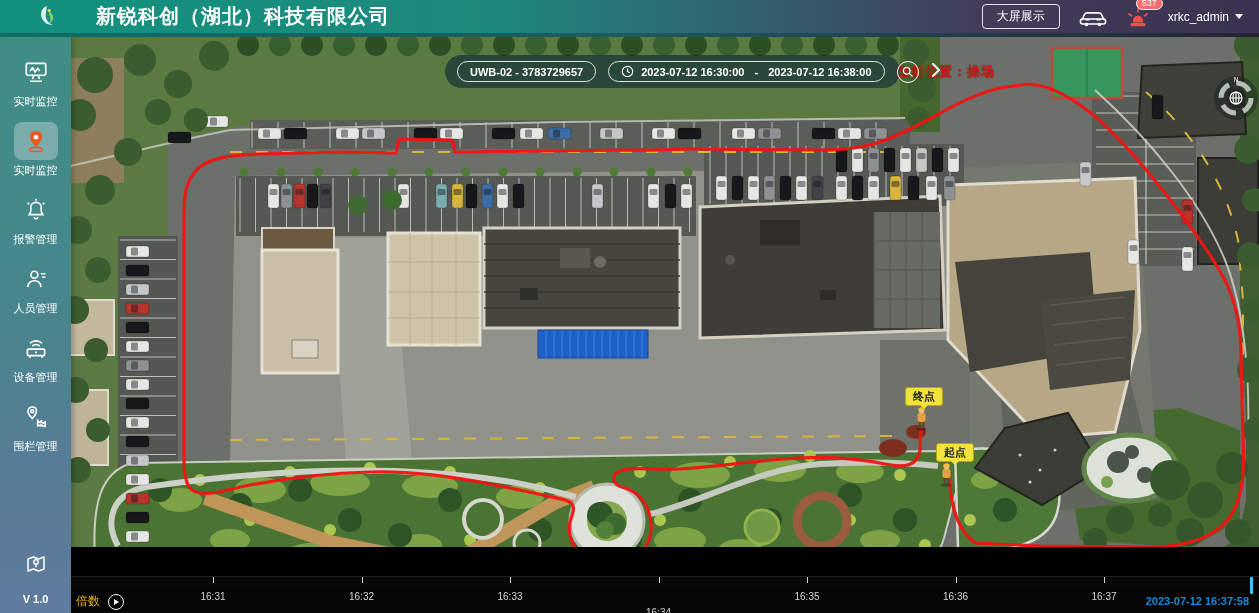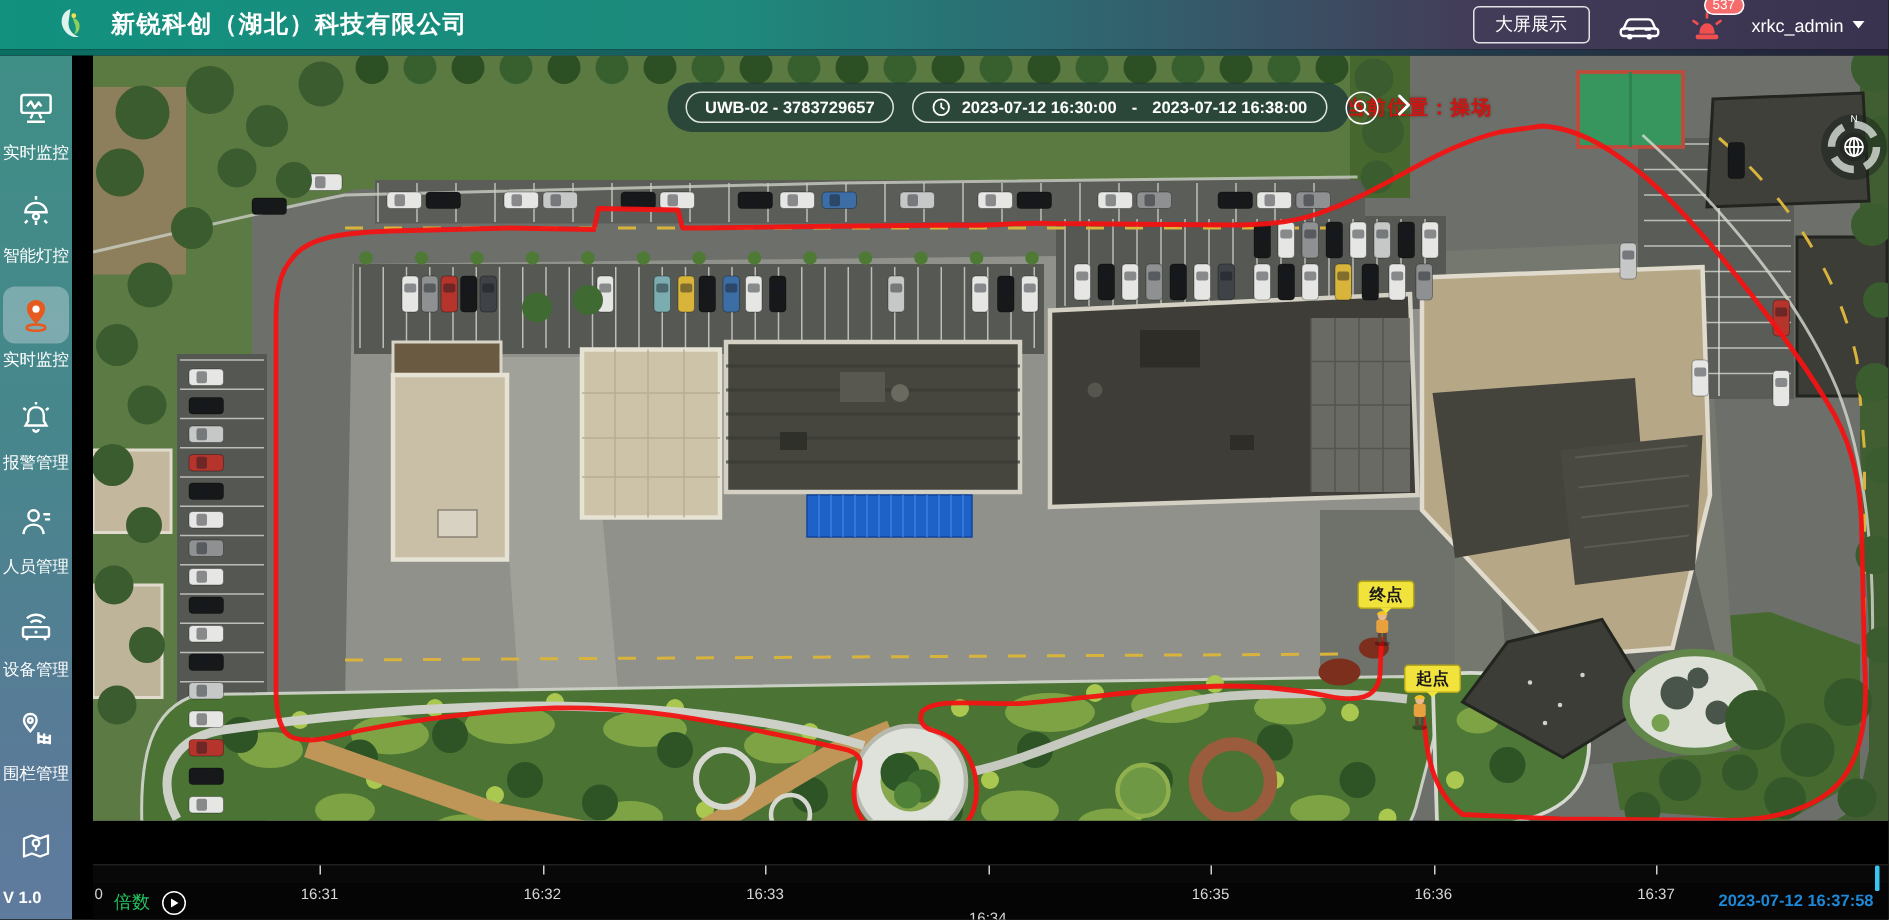--- a/index.html
+++ b/index.html
@@ -5,45 +5,45 @@
   * { margin:0; padding:0; box-sizing:border-box; }
   html,body { width:1259px; height:613px; overflow:hidden; background:#000;
     font-family:"Liberation Sans","DejaVu Sans",sans-serif; }
   .screen { position:relative; width:1259px; height:613px; overflow:hidden; }
 
   
   .app-header { position:absolute; left:0; top:0; width:1259px; height:33px;
     background:linear-gradient(90deg,#12917f 0%,#1d8a7c 38%,#306570 58%,#433c58 78%,#393350 100%);
     display:flex; align-items:center; z-index:40; }
   .logo { width:26px; height:26px; margin-left:34px; }
-  .company { color:#fff; font-size:16px; font-weight:bold; letter-spacing:1px; margin-left:14px; }
+  .company { color:#fff; font-size:20px; font-weight:bold; letter-spacing:1px; margin-left:36px; }
   .header-right { margin-left:auto; display:flex; align-items:center; gap:18px; padding-right:16px; }
   .big-screen-btn { color:#fff; font-size:12px; border:1px solid rgba(255,255,255,.85);
     border-radius:4px; padding:3px 14px; background:transparent; cursor:pointer; }
   .hdr-ico { position:relative; display:flex; align-items:center; }
   .badge { position:absolute; top:-9px; left:10px; background:#f56c6c; border:1px solid #fff;
     color:#fff; font-size:9px; line-height:11px; padding:0 5px; border-radius:8px; }
   .user { color:#fff; font-size:12px; display:flex; align-items:center; gap:6px; cursor:pointer; }
   .caret { width:0; height:0; border-left:4px solid transparent; border-right:4px solid transparent;
     border-top:5px solid #fff; }
   .header-strip { position:absolute; left:0; top:33px; width:1259px; height:4px;
     background:linear-gradient(90deg,#0b6e62,#1b5a5e 50%,#252138); z-index:40; }
 
   
-  .sidebar { position:absolute; left:0; top:37px; width:48px; height:576px;
+  .sidebar { position:absolute; left:0; top:37px; width:71px; height:576px;
     background:linear-gradient(180deg,#3f8e86 0%,#47868c 45%,#597b97 80%,#5f7b9e 100%);
     display:flex; flex-direction:column; align-items:center; padding-top:16px; z-index:30;
     box-shadow:2px 0 6px rgba(0,0,0,.25); }
   .side-item { width:62px; height:69px; display:flex; flex-direction:column; align-items:center;
     justify-content:flex-start; cursor:pointer; }
   .side-icon-wrap { width:44px; height:38px; display:flex; align-items:center; justify-content:center;
     border-radius:8px; }
   .side-item.active .side-icon-wrap { background:rgba(235,238,242,.34); }
   .side-label { color:#fff; font-size:11px; margin-top:3px; white-space:nowrap; }
-  .side-bottom { margin-top:auto; display:flex; flex-direction:column; padding-bottom:8px; }
+  .side-bottom { margin-top:auto; display:flex; flex-direction:column; align-items:center; padding-bottom:8px; }
   .version { color:#fff; font-size:11px; font-weight:bold; margin-top:10px; }
 
   
   .map { position:absolute; left:62px; top:37px; width:1197px; height:510px; overflow:hidden; background:#6d706a; }
   .map svg.scene { position:absolute; left:0; top:0; }
 
   
   .search-bar { position:absolute; left:383px; top:18px; width:455px; height:33px;
     background:rgba(28,56,55,.78); border-radius:17px; display:flex; align-items:center;
     padding:0 12px 0 12px; gap:12px; z-index:20; }
@@ -67,21 +67,21 @@
   .compass { position:absolute; left:1151px; top:38px; width:46px; height:46px; z-index:18; cursor:pointer; }
 
   
   .bottom-bar { position:absolute; left:62px; top:576px; width:1197px; height:37px; z-index:25; }
   .ruler { position:absolute; left:0; top:0; width:1197px; height:13px; background:rgba(8,9,8,.88);
     border-top:1px solid rgba(70,70,70,.4); cursor:pointer; }
   .tick { position:absolute; top:0; width:1px; height:6px; background:#cfcfcf; }
   .bar-body { position:absolute; left:0; top:13px; width:1197px; height:24px; background:#050505; }
   .tick-label { position:absolute; top:15px; transform:translateX(-50%); color:#d8d8d8; font-size:10px; }
   .tick-label.partial { transform:none; }
-  .speed { position:absolute; left:14px; top:17px; color:#22c55e; font-size:12px; display:flex;
+  .speed { position:absolute; left:14px; top:17px; color:#eab308; font-size:12px; display:flex;
     align-items:center; gap:8px; }
   .play-btn { width:16px; height:16px; border:1.3px solid #fff; border-radius:50%; display:flex;
     align-items:center; justify-content:center; cursor:pointer; }
   .play-tri { width:0; height:0; border-top:3.5px solid transparent; border-bottom:3.5px solid transparent;
     border-left:5.5px solid #fff; margin-left:1px; }
   .cur-time { position:absolute; right:10px; top:19px; font-size:11px; font-weight:bold; color:#1e88d6;margin-left:20px; }
   .playhead { position:absolute; left:1188px; top:1px; width:3px; height:17px; background:#39c6f2; border-radius:1px; }
 </style>
 </head>
 <body>
@@ -125,31 +125,20 @@
   <div class="sidebar">
     <div class="side-item">
       <div class="side-icon-wrap">
           <svg width="26" height="26" viewBox="0 0 24 24" fill="none" stroke="#fff" stroke-width="1.5">
         <rect x="3" y="4" width="18" height="11" rx="1.5"></rect>
             <path d="M6.5,11 l2.3-3 2.4,4 2.4-3.4 1.7,2.4" stroke-linejoin="round"></path>
         <path d="M10,15.5 l-1.3,3 M14,15.5 l1.3,3 M6.5,20.5 h11"></path>
           </svg>
         </div>
       <div class="side-label">实时监控</div>
-    </div>
-    <div class="side-item">
-      <div class="side-icon-wrap">
-          <svg width="26" height="26" viewBox="0 0 24 24" fill="none" stroke="#fff" stroke-width="1.5">
-        <path d="M12,2.5 v2.3"></path>
-            <path d="M5.5,12.5 a6.5,5.8 0 0 1 13,0 z"></path>
-            <circle cx="12" cy="15" r="1.8"></circle>
-        <path d="M6.8,17.5 l-1.6,1.7 M17.2,17.5 l1.6,1.7 M12,17.8 v2.5"></path>
-          </svg>
-        </div>
-      <div class="side-label">智能灯控</div>
     </div>
     <div class="side-item active">
       <div class="side-icon-wrap">
           <svg width="26" height="26" viewBox="0 0 24 24">
         <path d="M12,2.8 c-3.3,0 -5.6,2.3 -5.6,5.3 c0,3.4 3.3,7.1 5.6,9.4 c2.3,-2.3 5.6,-6 5.6,-9.4 c0,-3 -2.3,-5.3 -5.6,-5.3 z" fill="#e65a20"></path>
         <circle cx="12" cy="8.4" r="2.2" fill="#fff"></circle>
         <ellipse cx="12" cy="19.8" rx="5.8" ry="1.9" fill="none" stroke="#e65a20" stroke-width="1.5"></ellipse>
           </svg>
         </div>
       <div class="side-label">实时监控</div>

